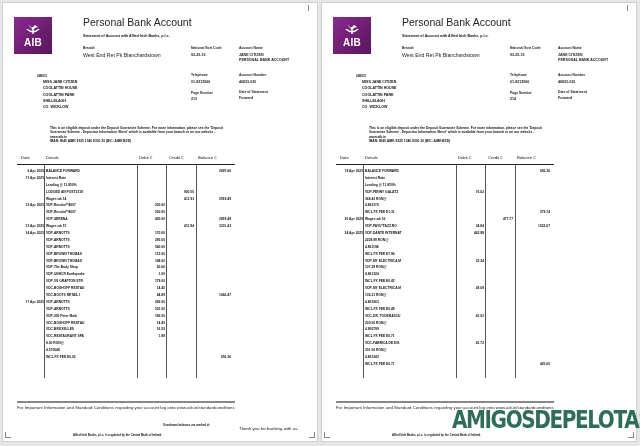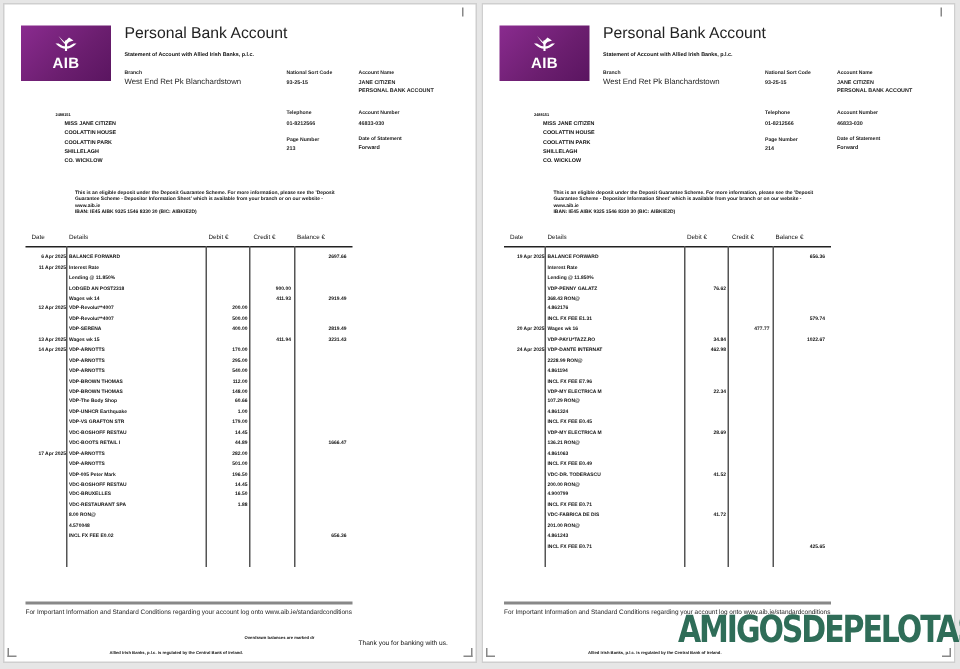--- a/index.html
+++ b/index.html
@@ -5,21 +5,21 @@
   * { box-sizing: border-box; margin: 0; padding: 0; }
   html, body { width: 640px; height: 446px; background: #e6e6e6; overflow: hidden; font-family: "Liberation Sans", sans-serif; color: #111; }
   .viewer { position: relative; width: 640px; height: 446px; background: #e6e6e6; }
   .page { position: absolute; top: 2px; width: 316px; height: 440px; background: #fff; border: 1px solid #cfcfcf; }
   .page.p1 { left: 2px; }
   .page.p2 { left: 321px; }
   .corner { position: absolute; width: 6px; height: 6px; border-color: #888; border-style: solid; }
   .corner.tr { top: 2px; right: 8px; border-width: 0 1px 0 0; height: 6px; }
   .corner.bl { bottom: 3px; left: 2px; border-width: 0 0 1px 1px; }
   .corner.br { bottom: 3px; right: 2px; border-width: 0 1px 1px 0; }
-  .logo { position: absolute; left: 11px; top: 14px; width: 60px; height: 37px; background: linear-gradient(135deg, #8a2b8f 0%, #6b1e6f 60%, #5a1560 100%); display: flex; flex-direction: column; align-items: center; justify-content: center; color: #fff; }
+  .logo { position: absolute; left: 11px; top: 14px; width: 38px; height: 37px; background: linear-gradient(135deg, #8a2b8f 0%, #6b1e6f 60%, #5a1560 100%); display: flex; flex-direction: column; align-items: center; justify-content: center; color: #fff; }
   .logo svg { width: 20px; height: 14px; }
   .logo .txt { font-weight: bold; font-size: 10px; line-height: 10px; margin-top: 1px; letter-spacing: 0.3px; }
   .title { position: absolute; left: 80px; top: 13px; font-size: 10.5px; font-weight: normal; color: #222; }
   .subtitle { position: absolute; left: 80px; top: 31px; font-size: 3.6px; font-weight: bold; }
   .lbl { position: absolute; font-size: 3.4px; font-weight: bold; color: #222; }
   .val { position: absolute; font-size: 3.6px; font-weight: bold; color: #222; }
   .branch-val { position: absolute; left: 80px; top: 49px; font-size: 5.2px; color: #222; }
   .addr { position: absolute; left: 40px; top: 72px; font-size: 3.6px; line-height: 6.3px; font-weight: bold; }
   .addr .code { font-size: 2.6px; line-height: 4px; margin-left: -6px; }
   .notice { position: absolute; left: 47px; top: 123px; width: 178px; font-size: 3.3px; line-height: 4.3px; font-weight: bold; }

